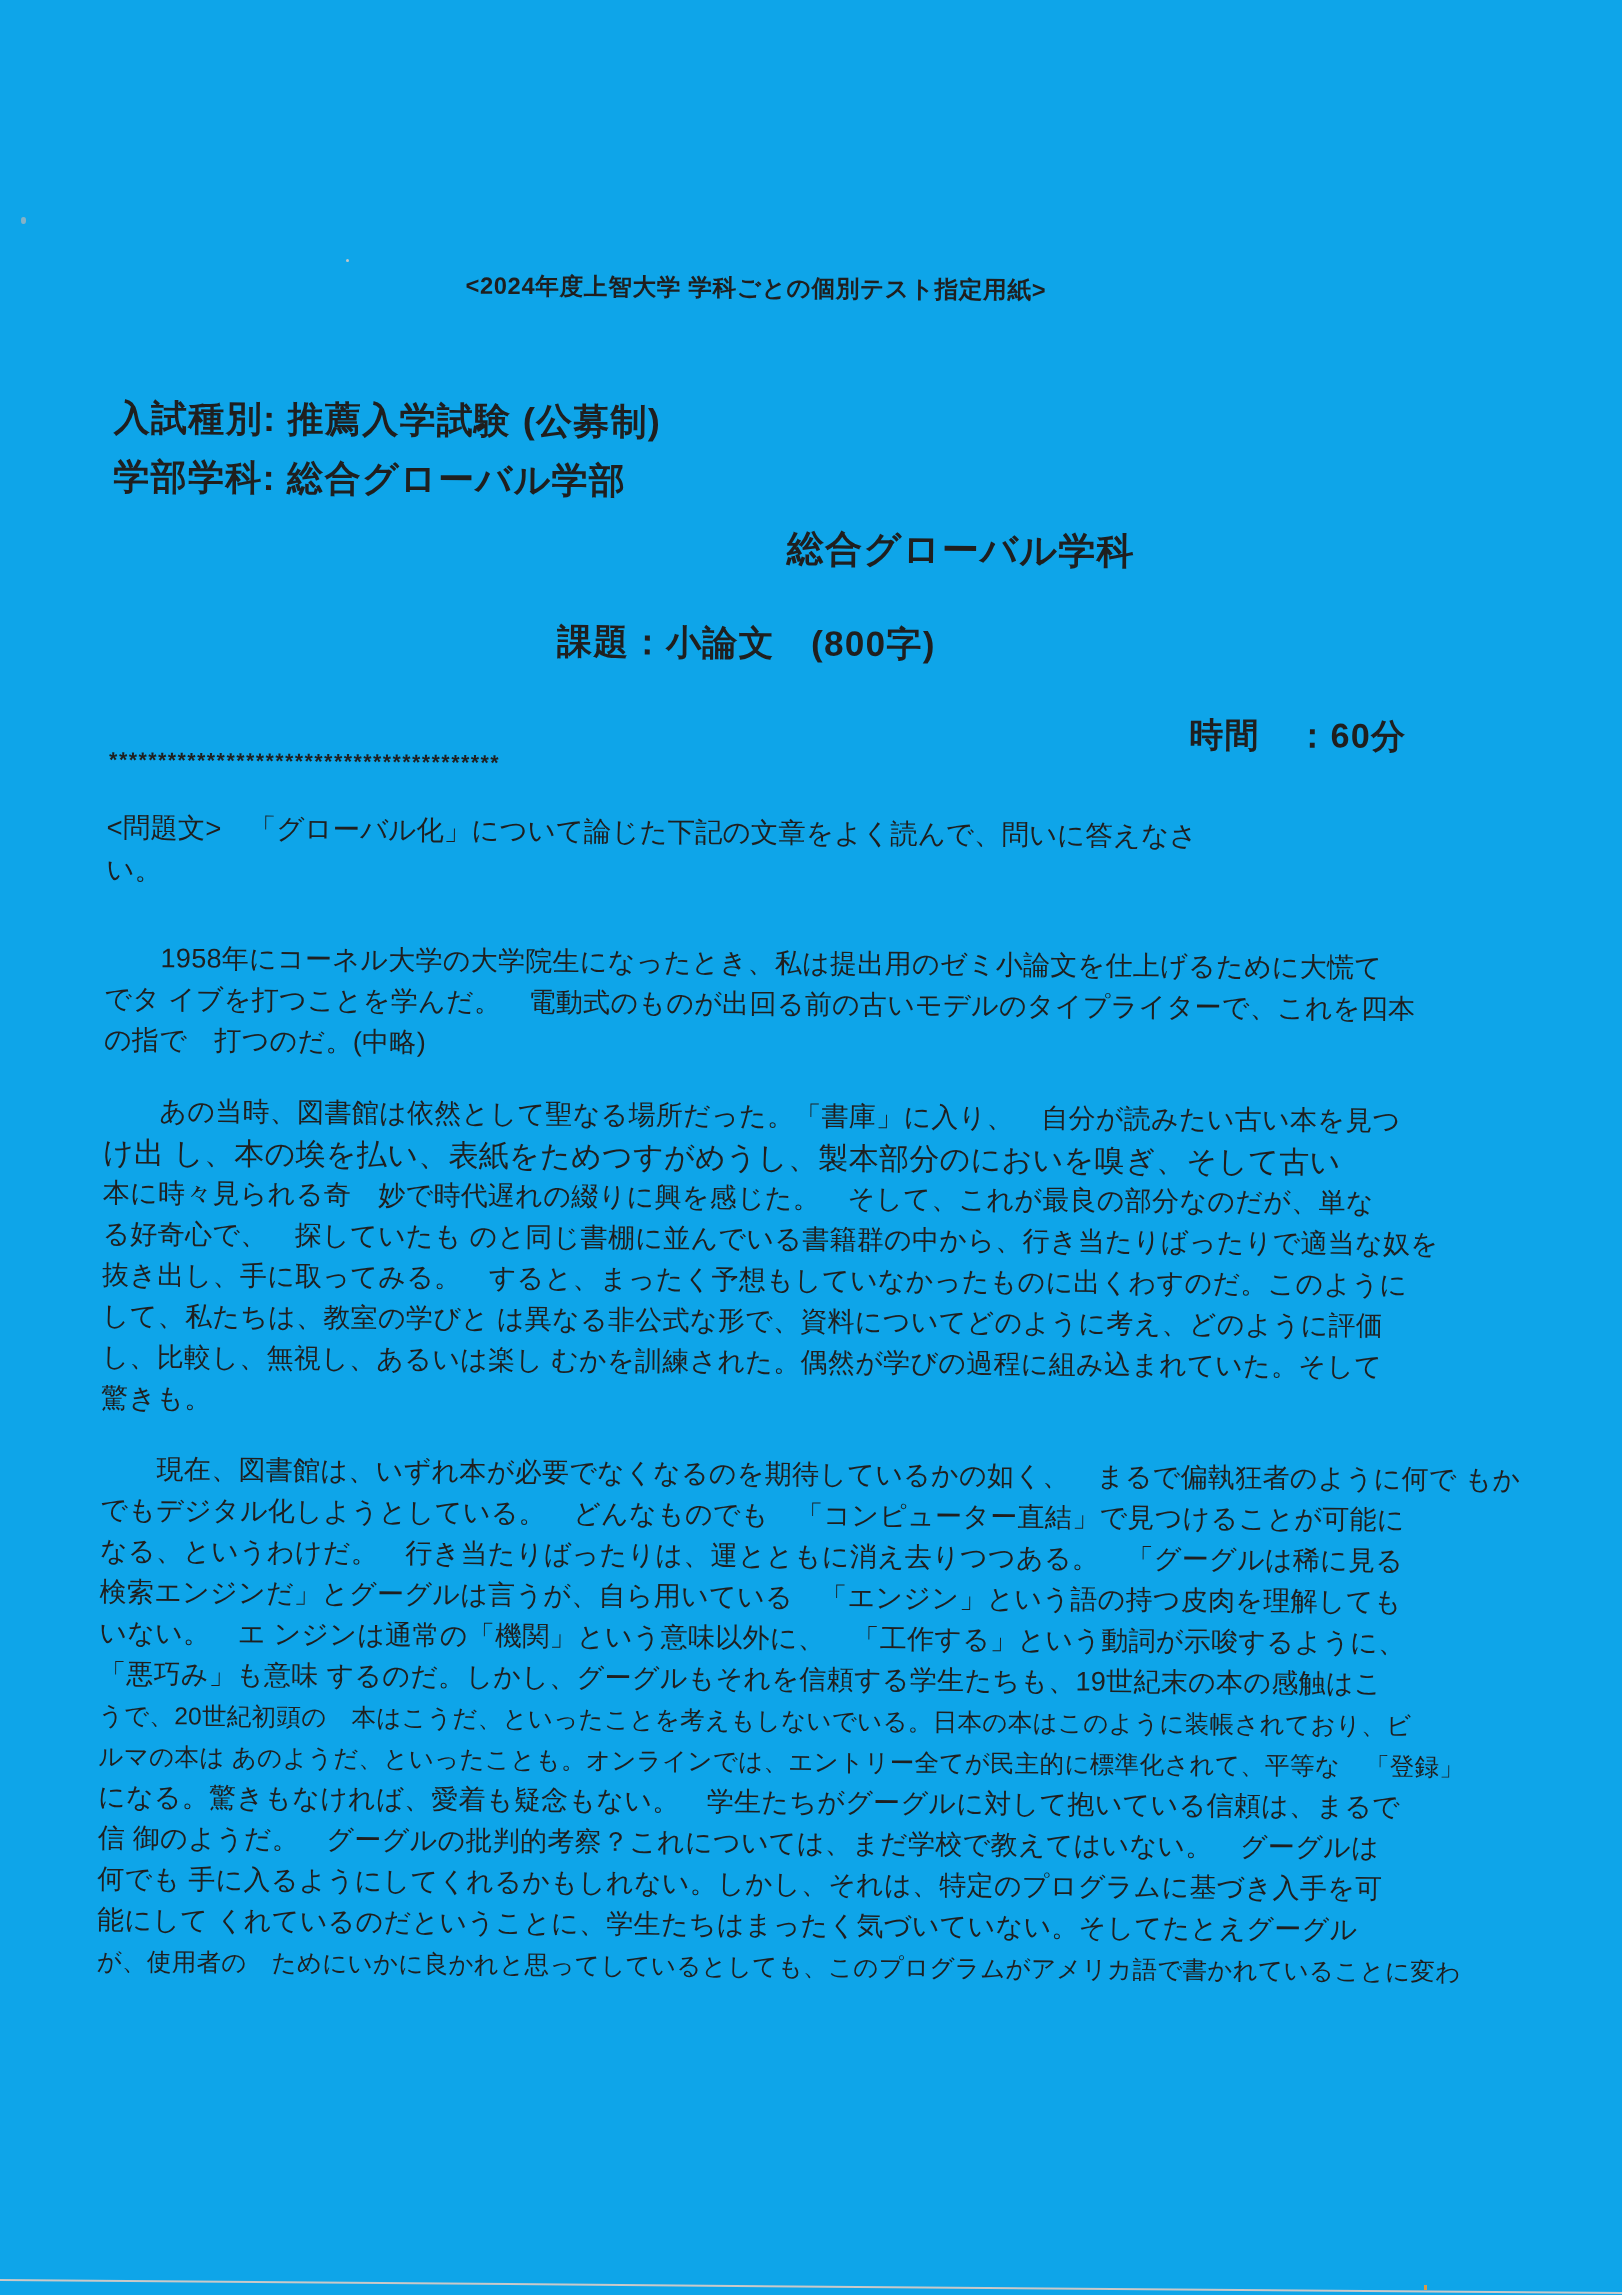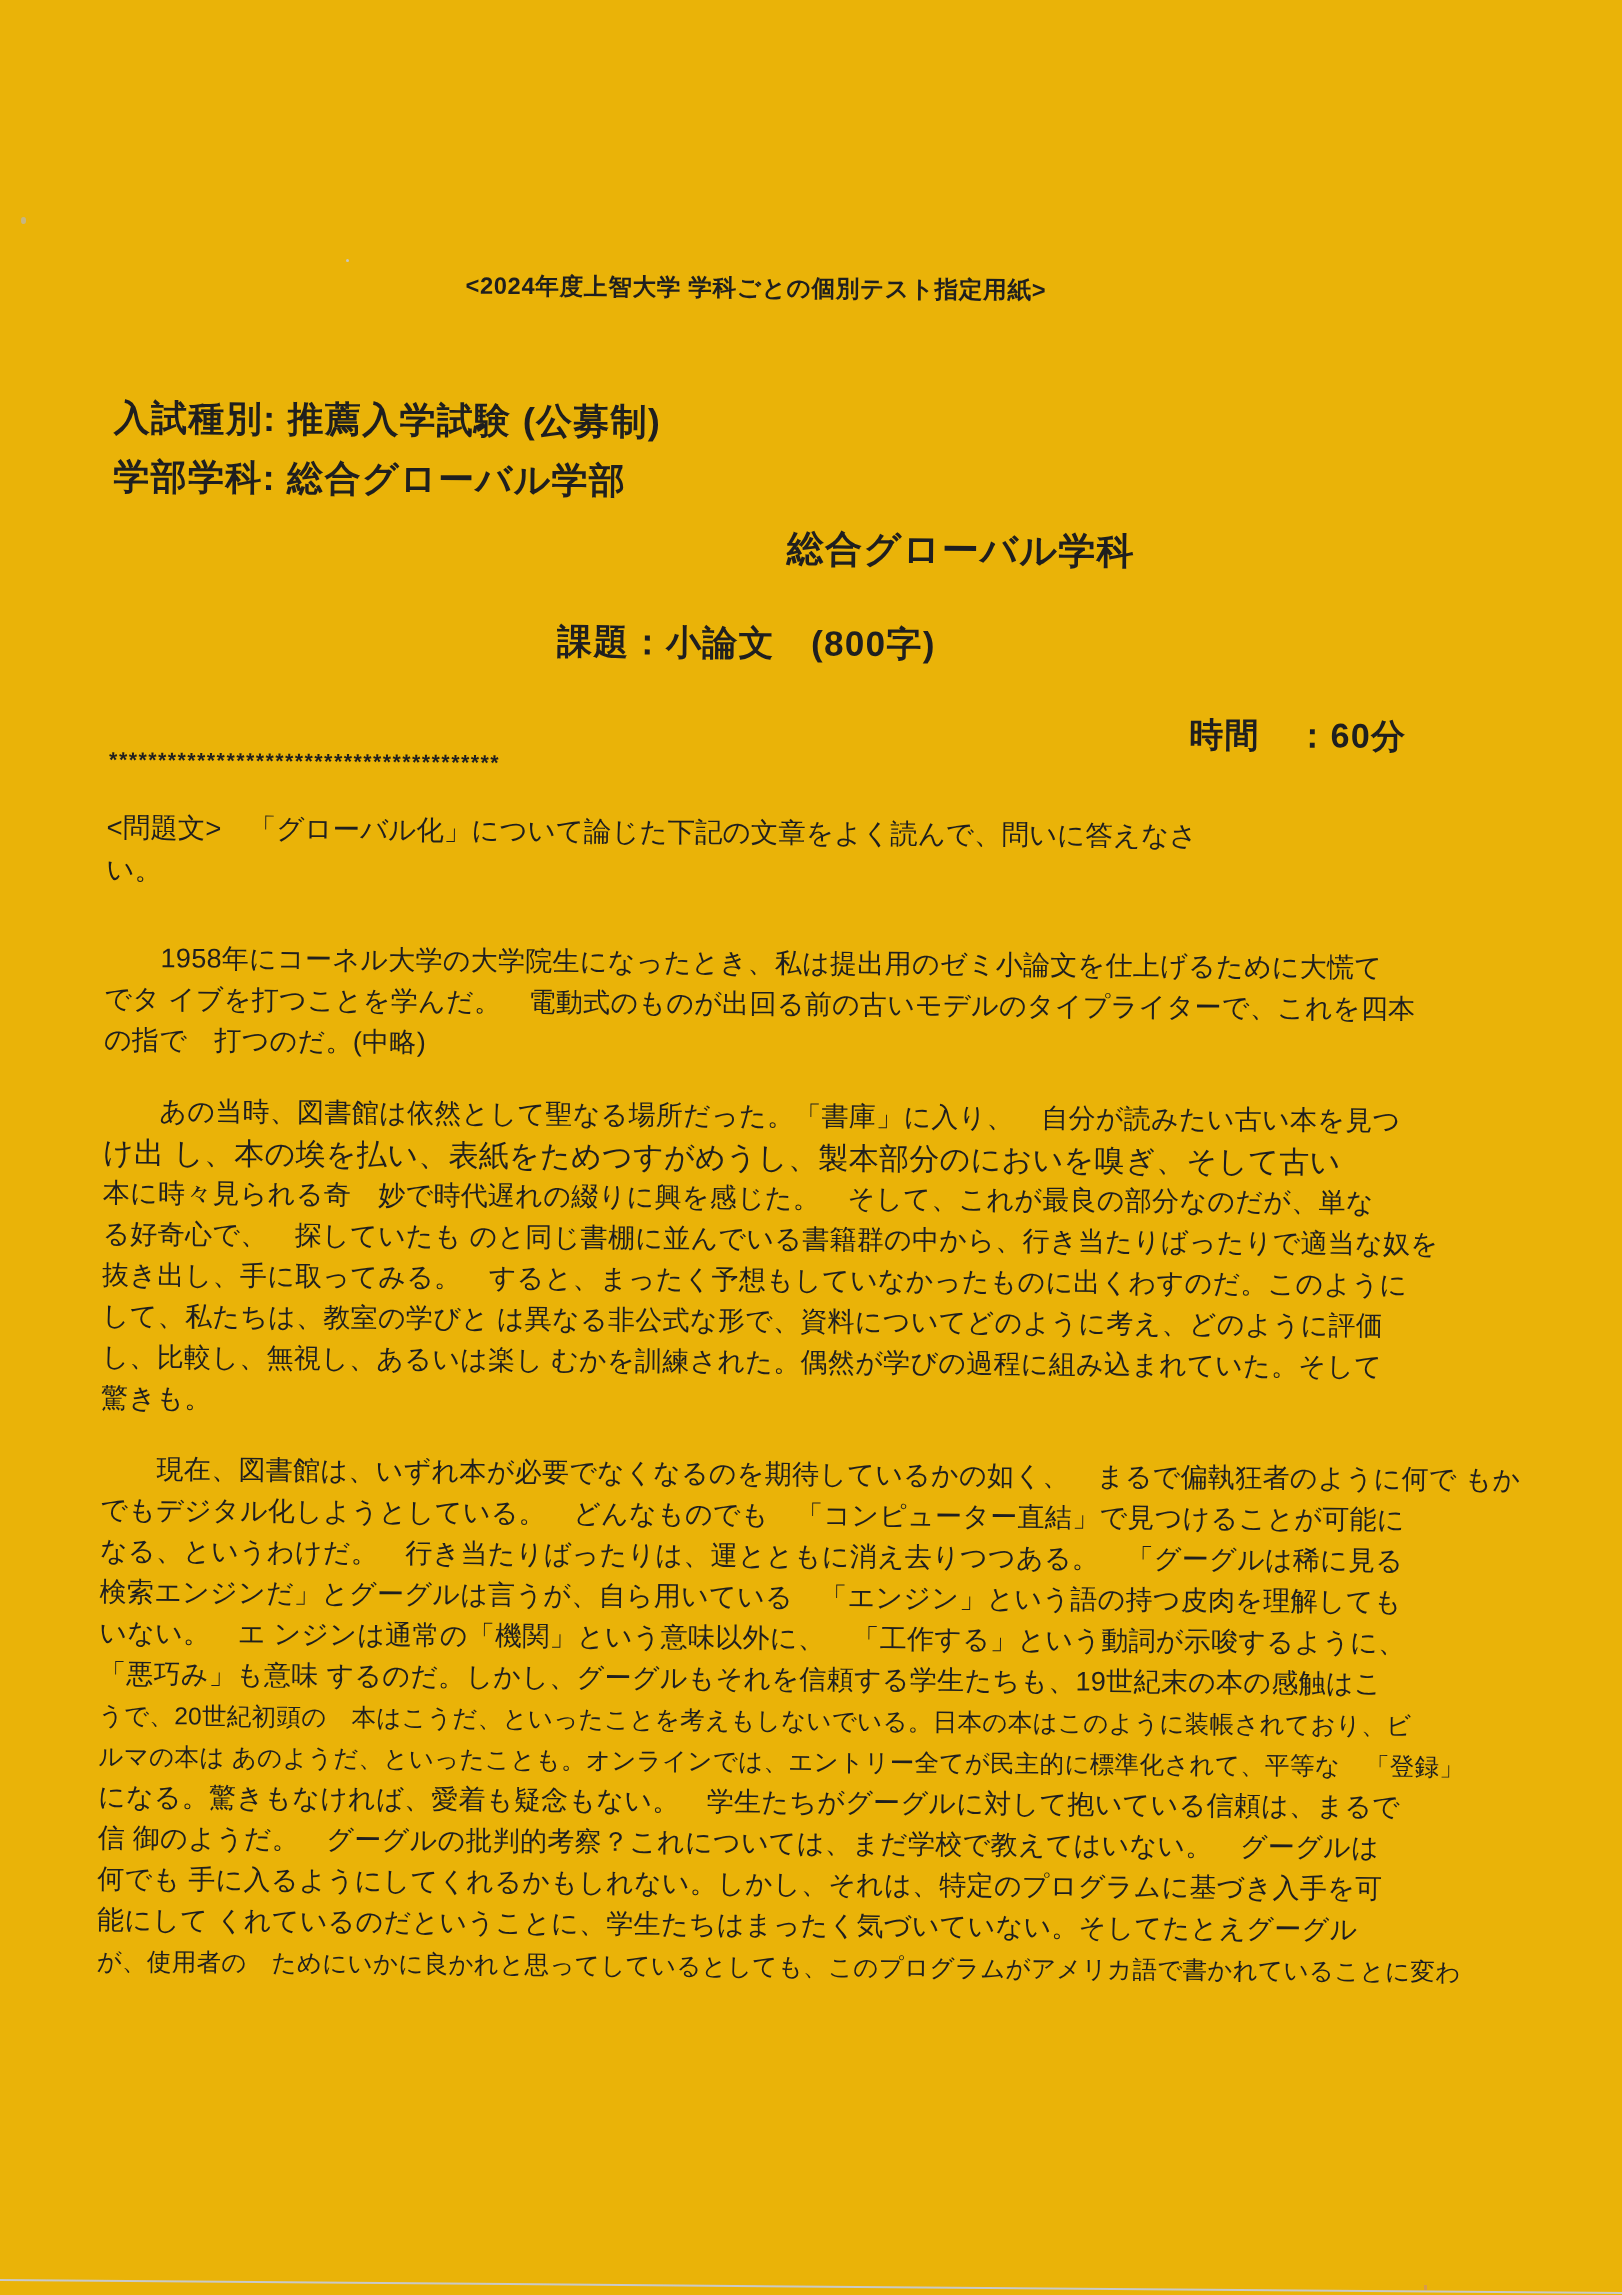--- a/index.html
+++ b/index.html
@@ -1,20 +1,20 @@
 <!DOCTYPE html>
 <html style="font-size:10.5px"><head>
 <meta charset="utf-8">
 <style>
   html, body { margin: 0; padding: 0; background: #e8e8e8; }
   .page {
     position: relative;
     width: 1623px;
     height: 2295px;
-    background: #eab308;
+    background: #0ea5e9;
     overflow: hidden;
     font-family: "Liberation Sans", "DejaVu Sans", sans-serif;
     color: #1f1f1f;
   }
   .tilt {
     position: absolute;
     inset: 0;
     transform: rotate(0.45deg);
     transform-origin: 523px 275px;
   }

